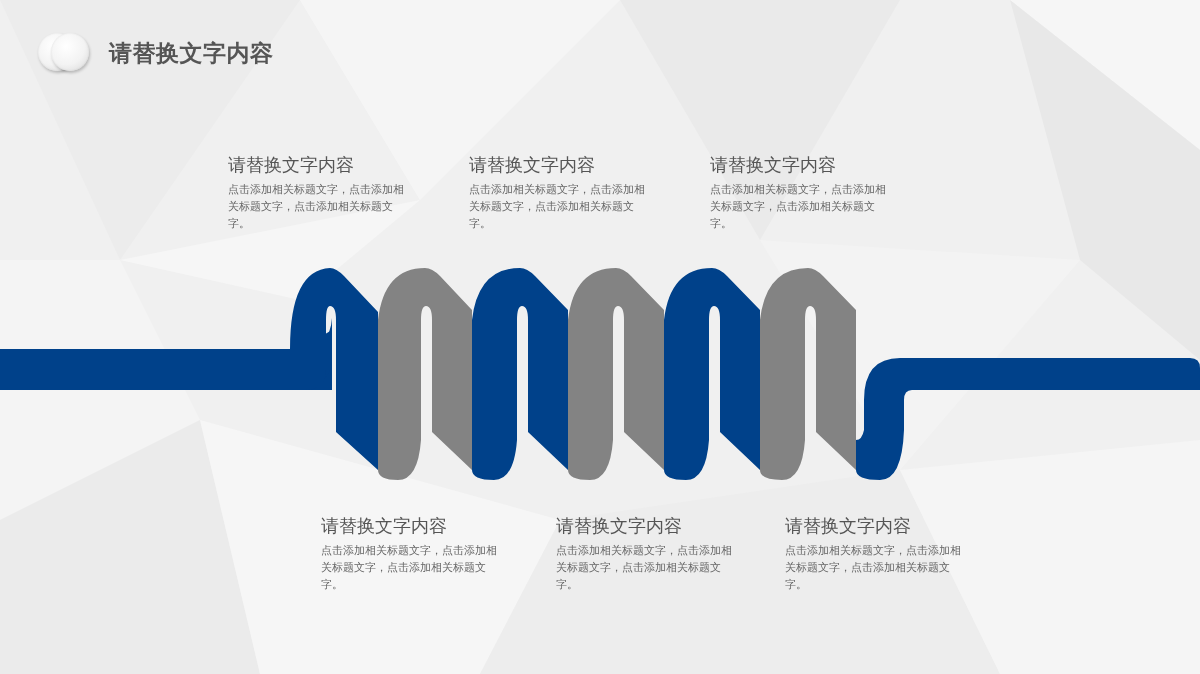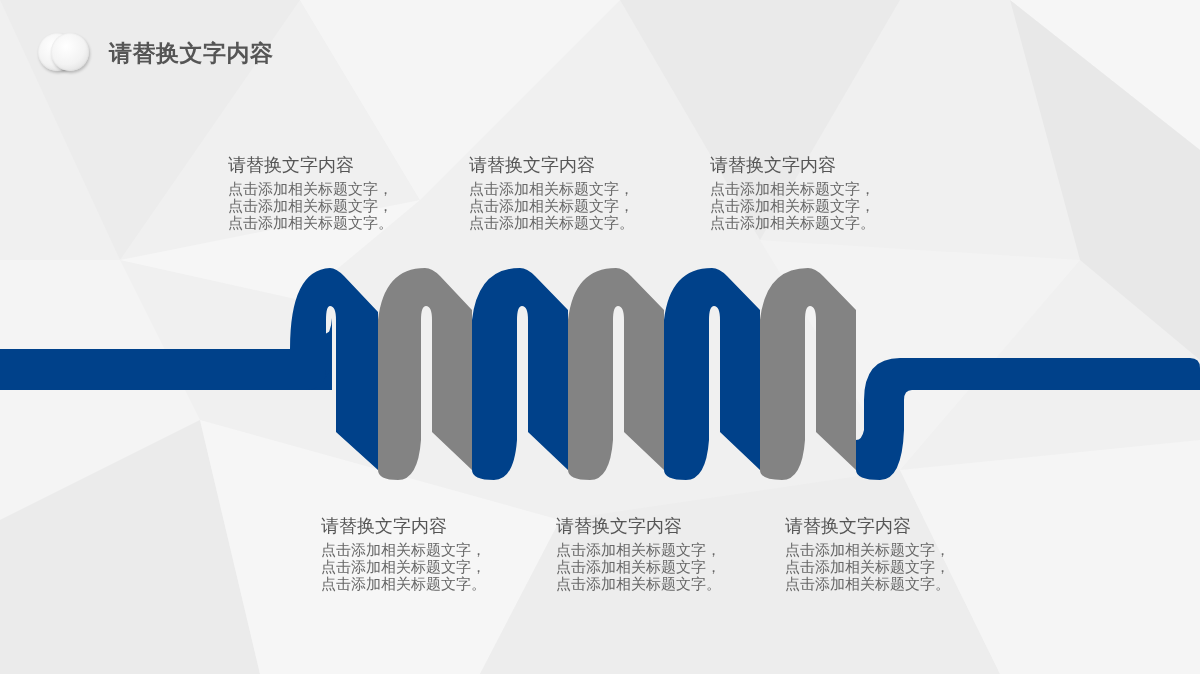--- a/index.html
+++ b/index.html
@@ -16,21 +16,21 @@
     background: radial-gradient(circle at 40% 35%, #ffffff 0%, #f3f3f3 55%, #d6d6d6 100%);
     box-shadow: 1px 2px 3px rgba(0,0,0,0.22), inset 0 0 2px rgba(0,0,0,0.1);
   }
   .logo .c1 { left: 0; }
   .logo .c2 { left: 13px; }
   .title {
     margin-left: 15px; font-size: 23px; font-weight: bold; color: #555555; letter-spacing: 0.5px;
   }
   .block { position: absolute; width: 200px; }
   .block .h { font-size: 18px; color: #555555; line-height: 24px; margin-bottom: 4px; }
-  .block .p { font-size: 15px; color: #666666; line-height: 17px; width: 176px; }
+  .block .p { font-size: 11px; color: #666666; line-height: 17px; width: 176px; }
   svg.coil { position: absolute; left: 0; top: 0; }
 </style>
 </head>
 <body>
 
 <svg class="bg" viewBox="0 0 1200 674" width="1200" height="674">
   <rect width="1200" height="674" fill="#f0f0f0"></rect>
   <polygon points="0,0 300,0 120,260" fill="#ececec"></polygon>
   <polygon points="300,0 620,0 420,200" fill="#f5f5f5"></polygon>
   <polygon points="620,0 900,0 760,240" fill="#eaeaea"></polygon>

